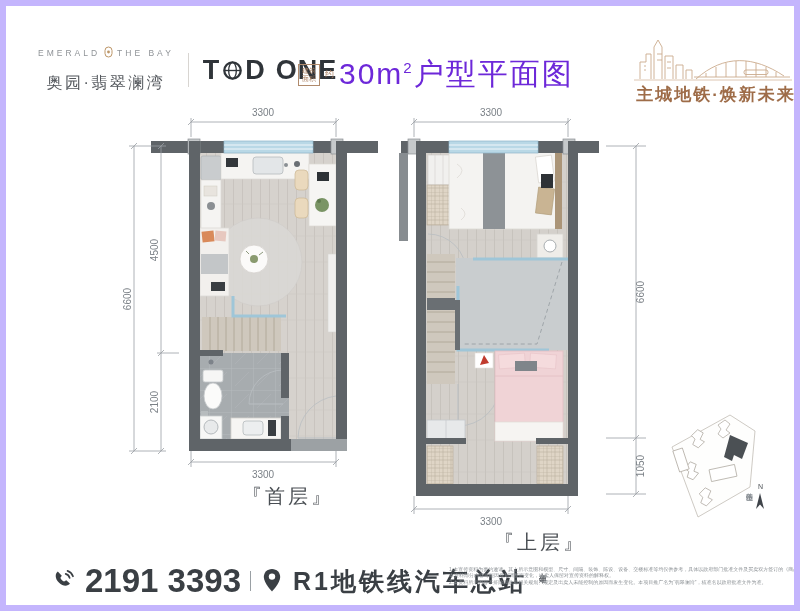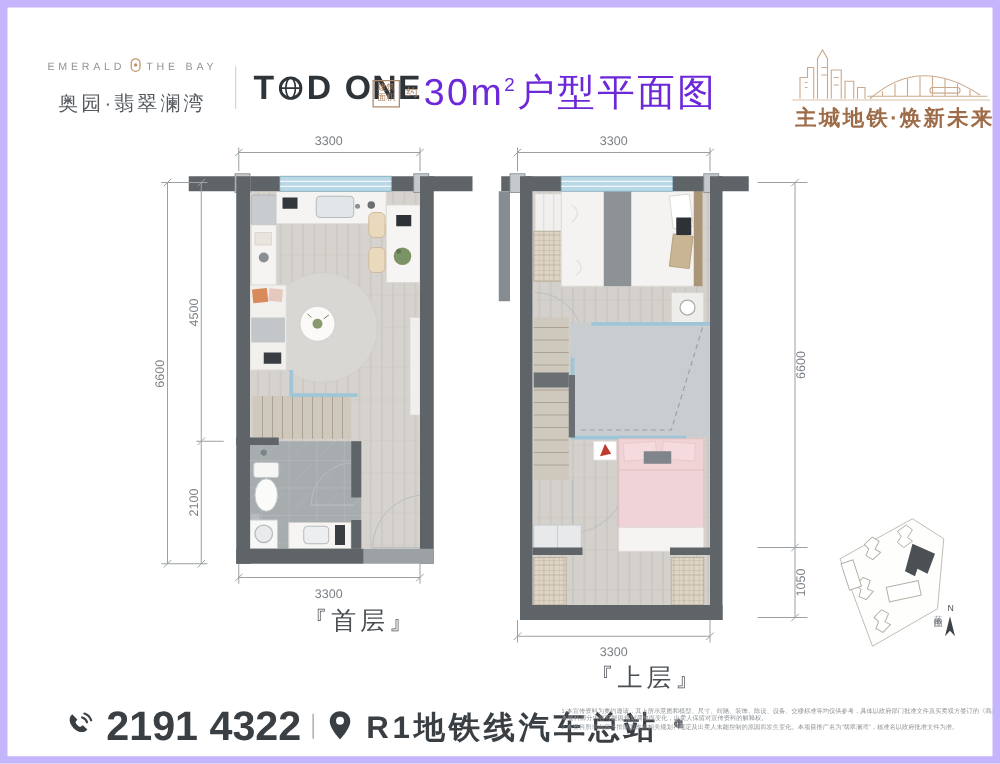--- a/index.html
+++ b/index.html
@@ -291,21 +291,21 @@
       <path d="M245,42 V390 M215,42 H255 M215,334 H255 M215,390 H255"></path>
       <path d="M242,45 l6,-6 M242,337 l6,-6 M242,393 l6,-6"></path>
       <path d="M23,405 H177 M23,392 V410 M177,392 V410"></path>
       <path d="M20,408 l6,-6 M174,408 l6,-6"></path>
     </g>
     <text class="dimtxt" x="100" y="12" text-anchor="middle">3300</text>
     <text class="dimtxt" x="253" y="188" text-anchor="middle" transform="rotate(-90 253 188)">6600</text>
     <text class="dimtxt" x="253" y="362" text-anchor="middle" transform="rotate(-90 253 362)">1050</text>
     <text class="dimtxt" x="100" y="421" text-anchor="middle">3300</text>
   </svg>
-  <div class="abs plan-label" style="left:417px;top:523px;">『上层』</div>
+  <div class="abs plan-label" style="left:440px;top:523px;">『上层』</div>
 
   <svg class="abs" style="left:652px;top:403px;" width="125" height="125" viewBox="0 0 125 125">
     <polygon points="14,38 72,6 97,22 92,78 40,108" fill="#fefefd" stroke="#c2bdb5" stroke-width="0.8"></polygon>
     <g fill="#ffffff" stroke="#b5b0a8" stroke-width="0.8">
       <path d="M34,26 l7,-5 5,4 -4,6 4,3 -7,5 -5,-4 3,-5 z" transform="rotate(-8 38 30)"></path>
       <path d="M60,16 l7,-5 5,4 -4,6 4,3 -7,5 -5,-4 3,-5 z"></path>
       <path d="M28,58 l7,-5 5,4 -4,6 4,3 -7,5 -5,-4 3,-5 z" transform="rotate(-15 33 63)"></path>
       <path d="M42,84 l7,-5 5,4 -4,6 4,3 -7,5 -5,-4 3,-5 z" transform="rotate(-10 47 89)"></path>
       <rect x="18" y="40" width="10" height="22" transform="rotate(-18 23 51)"></rect>
       <rect x="52" y="58" width="26" height="12" transform="rotate(-12 65 64)"></rect>
@@ -316,21 +316,21 @@
   </svg>
   <div class="abs sitemap-label" style="left:738px;top:481px;">落位图</div>
 
   <div class="abs" style="left:44px;top:556px;display:flex;align-items:center;gap:9px;">
     <span style="display:inline-flex;">
       <svg width="26" height="26" viewBox="0 0 24 24">
         <path d="M7.2,3.2 C4.6,5.2 4.4,9.6 8.2,13.4 c3.8,3.8 8.2,3.6 10.2,1 l-3.4,-3.2 -2,1.3 c-1.4,-0.4 -3,-2 -3.4,-3.4 l1.3,-2 z" fill="#3a3f44"></path>
         <path d="M14.5,5.5 a5,5 0 0 1 3.6,3.6 M16.2,2.6 a8.3,8.3 0 0 1 5,5" fill="none" stroke="#3a3f44" stroke-width="1.6" stroke-linecap="round"></path>
       </svg>
     </span>
-    <span class="phone-number">2191 4322</span>
+    <span class="phone-number">2191 3393</span>
     <span class="footer-divider"></span>
     <span style="display:inline-flex;">
       <svg width="24" height="28" viewBox="0 0 24 28">
         <path d="M12,2 C7.2,2 3.8,5.6 3.8,10 c0,6 8.2,14.5 8.2,14.5 s8.2,-8.5 8.2,-14.5 C20.2,5.6 16.8,2 12,2 z" fill="#3a3f44"></path>
         <circle cx="12" cy="9.6" r="3.2" fill="#ffffff"></circle>
       </svg>
     </span>
     <span class="location-text">R1地铁线汽车总站</span>
     <span class="vertical-note" style="height:28px;">在建中</span>
   </div>

